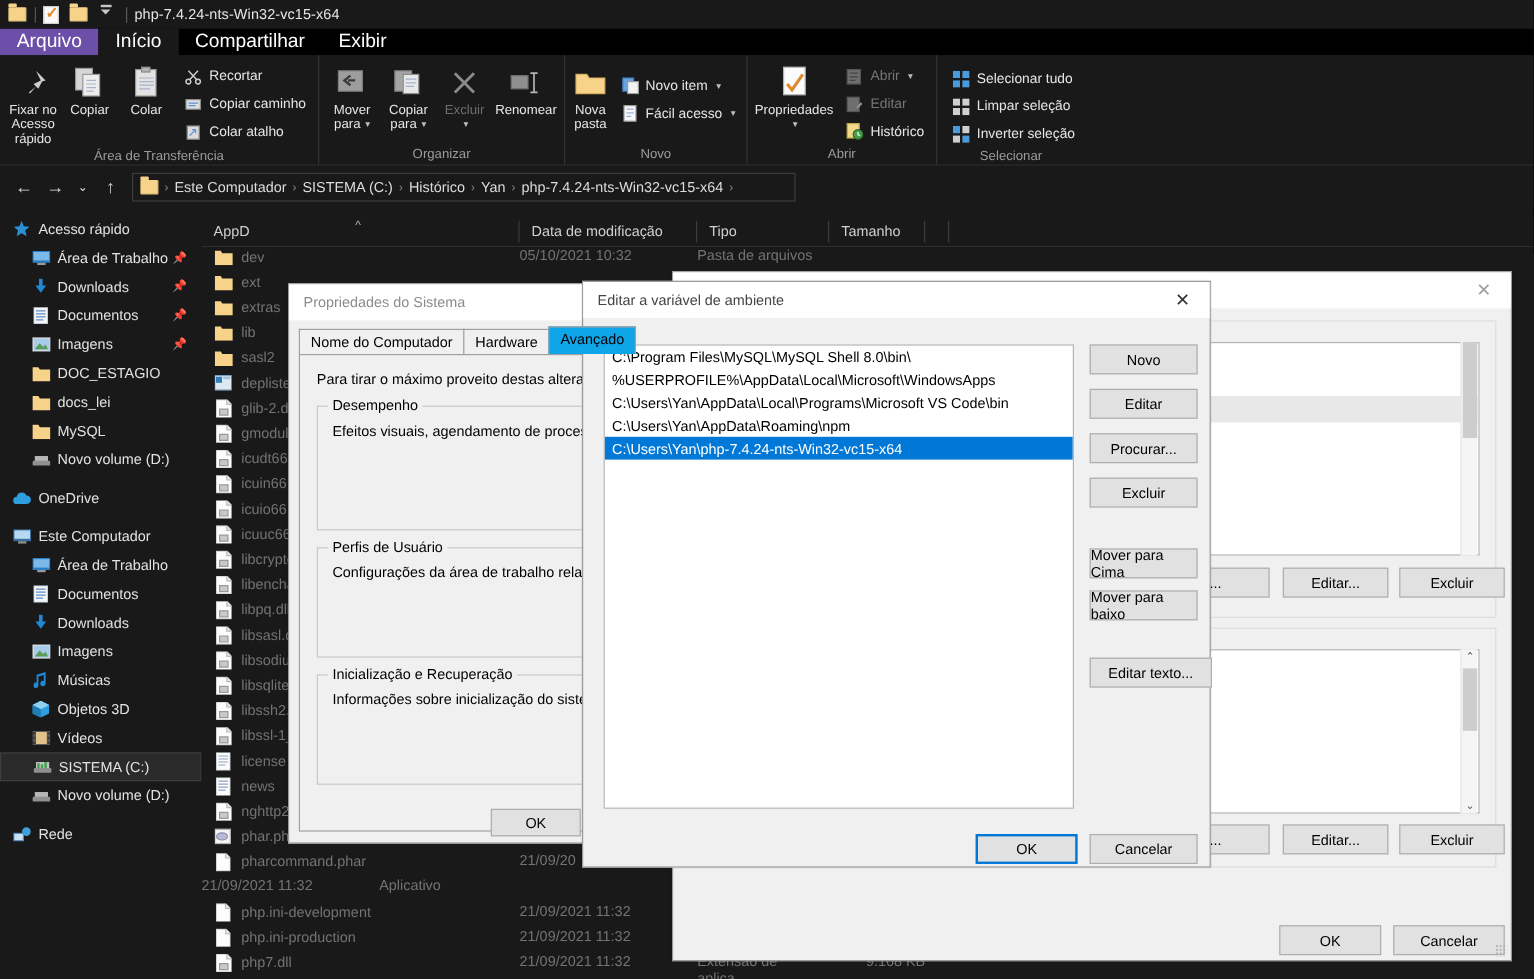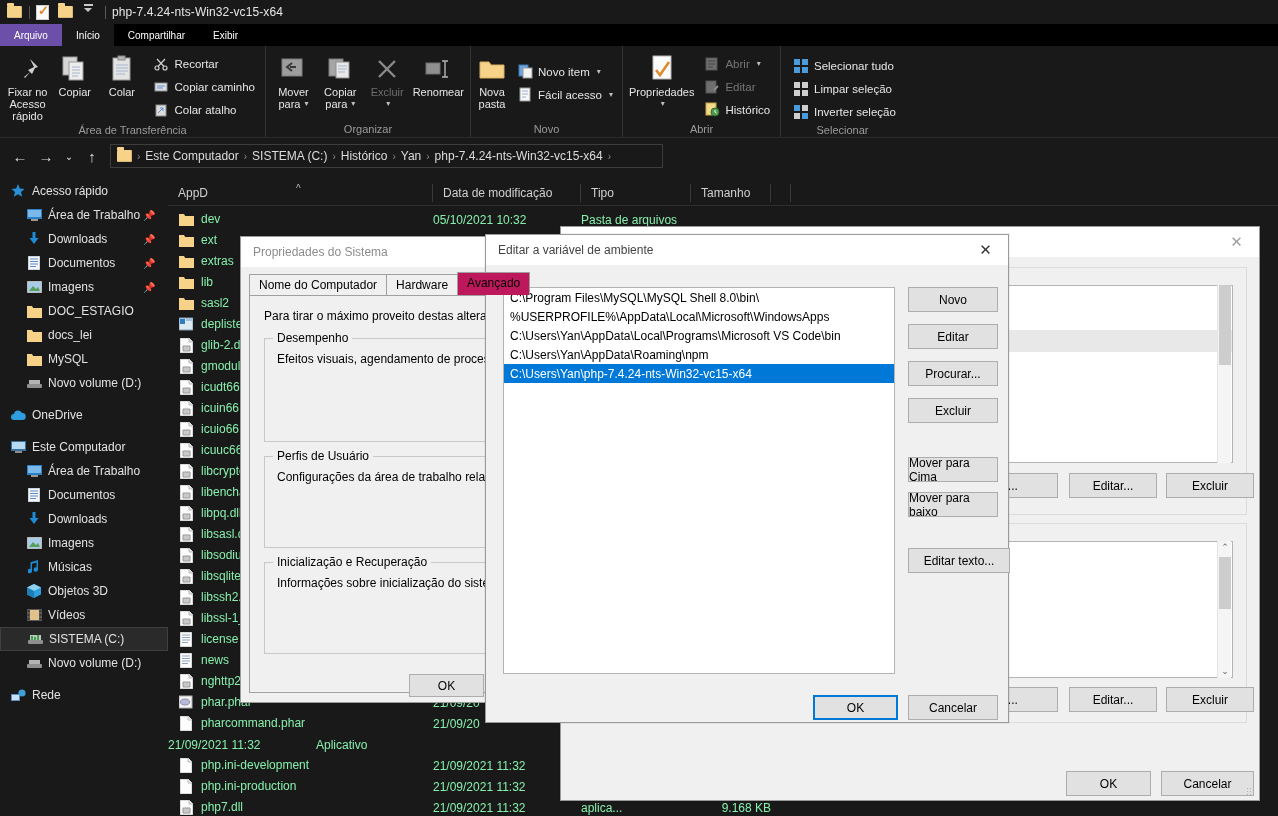--- a/index.html
+++ b/index.html
@@ -49,21 +49,21 @@
   .titlebar-sep { width: 1px; height: 13px; background: #5a5a5a; margin: 0 6px; }
   .title-text { color: #e6e6e6; font-size: 12px; letter-spacing: .1px; }
 
   
   .ribbon-tabs {
     position: absolute; top: 24px; left: 0; width: 1278px; height: 22px;
     background: #000; display: flex; align-items: stretch;
   }
   .rtab {
     padding: 0 14px; display: flex; align-items: center;
-    font-size: 10px; color: #ffffff;
+    font-size: 16px; color: #ffffff;
   }
   .rtab.file { background: #6b4fa8; color: #fff; }
   .rtab.active { background: #191919; }
 
   
   .ribbon {
     position: absolute; top: 46px; left: 0; width: 1278px; height: 92px;
     background: #191919; border-bottom: 1px solid #2b2b2b;
     display: flex; align-items: stretch;
   }
@@ -128,21 +128,21 @@
   .sbitem.sel { background: #2a2a2a; border: 1px solid #3f3f3f; }
   .sbicon { width: 16px; height: 16px; flex: none; display:flex; align-items:center; justify-content:center; }
   .pin { position: absolute; right: 12px; color: #b9b9b9; font-size: 11px; }
   .sbgap { height: 8px; }
 
   
   .filelist {
     position: absolute; top: 206px; left: 168px; width: 1110px; bottom: 0;
     background: #191919; overflow: hidden;
   }
-  .frow { display: flex; align-items: flex-end; height: 21px; font-size: 12px; color: #86efac; }
+  .frow { display: flex; align-items: flex-start; height: 21px; font-size: 12px; color: #737373; }
   .fname { width: 265px; display: flex; align-items: center; gap: 7px; padding-left: 10px; }
   .fdate { width: 148px; }
   .ftype { width: 110px; }
   .fsize { width: 80px; text-align: right; }
   .ficon { width: 16px; height: 16px; flex: none; display:flex; align-items:center; justify-content:center; }
 
   
   .dlg {
     position: absolute; background: #f0f0f0; border: 1px solid #9a9a9a;
     font-family: "Liberation Sans", sans-serif; color: #000;
@@ -167,21 +167,21 @@
   }
   .wbtn.default { border: 2px solid #0078d7; background: #e1e1e1; }
 
   
   #sysprops { left: 240px; top: 236px; width: 444px; height: 467px; }
   .tabstrip { display: flex; padding: 8px 8px 0 8px; height: 28px; align-items: flex-end; }
   .wtab {
     font-size: 12px; padding: 3px 9px; border: 1px solid #a0a0a0; border-bottom: none;
     background: #f0f0f0; color: #000; margin-right: -1px;
   }
-  .wtab.active { background: #be185d; padding-bottom: 5px; position: relative; z-index: 2; }
+  .wtab.active { background: #0ea5e9; padding-bottom: 5px; position: relative; z-index: 2; }
   .tabpage { margin: 0 8px; border: 1px solid #a0a0a0; background: #f0f0f0; height: 398px; padding: 12px 14px; position: relative; }
   .gbox { border: 1px solid #c8c8c8; margin-top: 14px; padding: 12px 12px 10px; position: relative; }
   .gbox-title {
     position: absolute; top: -8px; left: 8px; background: #f0f0f0; padding: 0 4px; font-size: 12px;
   }
   .gtext { font-size: 12px; line-height: 16px; }
 
   
   #envwin { left: 560px; top: 226px; width: 700px; height: 575px; }
 

